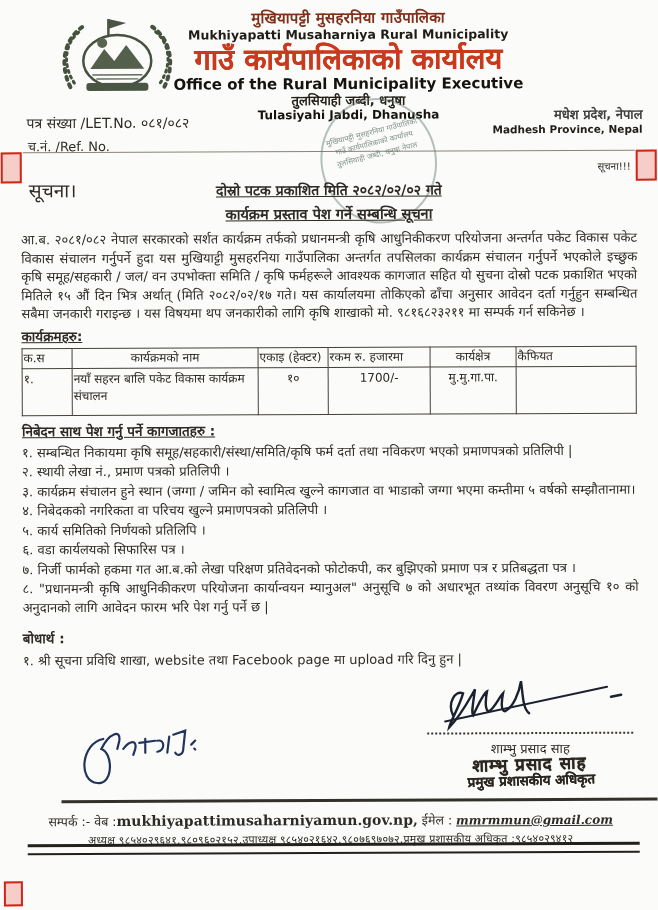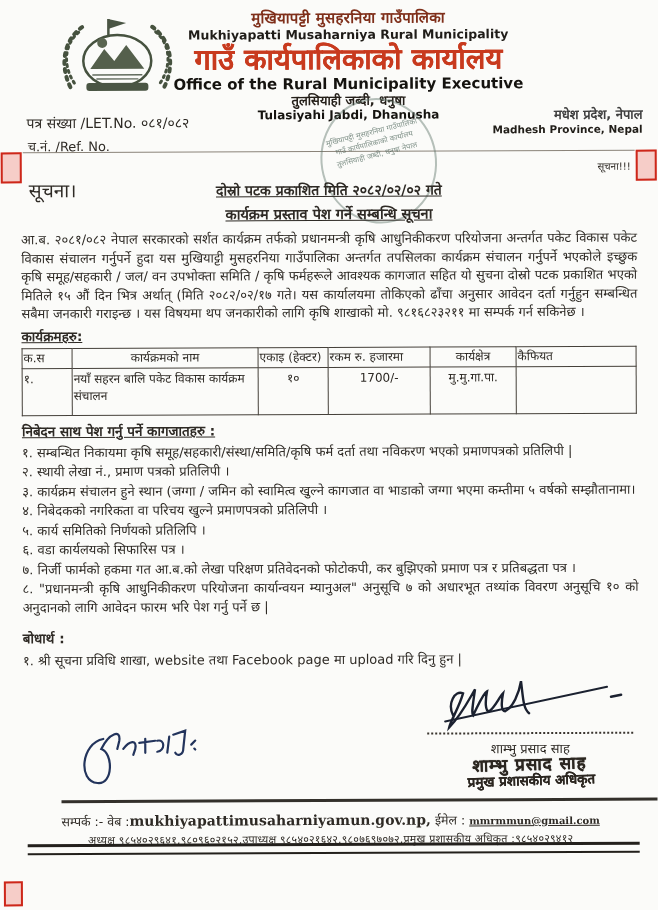--- a/index.html
+++ b/index.html
@@ -58,21 +58,21 @@
   .dotline{position:absolute;left:426px;top:733px;width:206px;border-bottom:2.2px dotted #3a352f;}
   .sig-name{position:absolute;left:426px;top:740px;width:206px;text-align:center;font-size:13px;}
   .stamp-name{position:absolute;left:408px;top:753px;width:240px;text-align:center;font-size:17px;font-weight:bold;
               color:#2b2620;transform:rotate(-1.5deg);letter-spacing:1px;text-shadow:0 0 .8px #2b2620;}
   .stamp-title{position:absolute;left:418px;top:772px;width:224px;text-align:center;font-size:13.5px;font-weight:bold;
                color:#2b2620;transform:rotate(-1.5deg);text-shadow:0 0 .6px #2b2620;}
   
   .foot-rule1{position:absolute;left:60px;right:2px;top:799px;border-top:3.2px solid #33302b;}
   .contact{position:absolute;left:0;right:0;top:812px;text-align:center;font-size:12.5px;}
   .contact .b{font-weight:bold;font-size:14px;font-family:"DejaVu Serif",serif;}
-  .contact .em{font-weight:bold;font-size:10px;font-family:"DejaVu Serif",serif;text-decoration:underline;}
+  .contact .em{font-weight:bold;font-size:12px;font-family:"DejaVu Serif",serif;text-decoration:underline;font-style:italic;}
   .phones{position:absolute;left:0;right:0;top:831px;text-align:center;font-size:10.8px;letter-spacing:.2px;}
   .foot-rule2{position:absolute;left:26px;right:20px;top:843px;height:6px;
               border-top:3.4px solid #23201c;border-bottom:2.4px solid #23201c;}
 </style>
 </head>
 <body>
 
 <div class="page">
 
   <svg class="emblem" viewBox="0 0 122 96">

